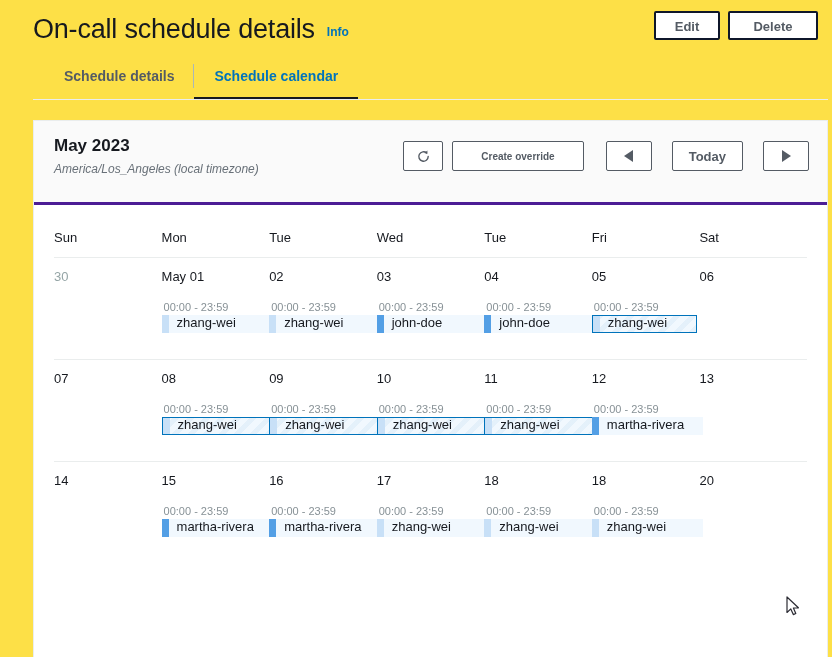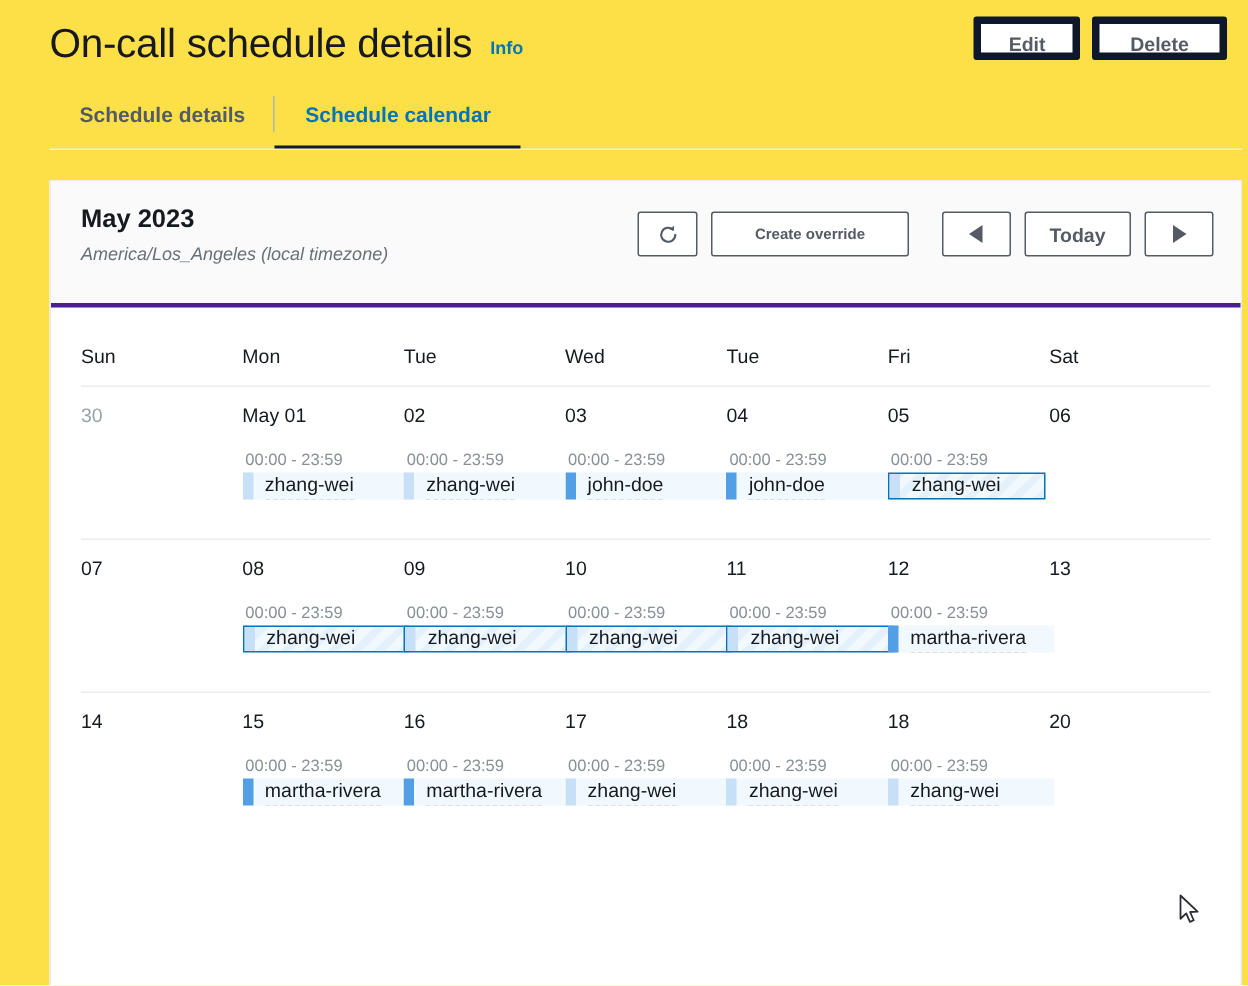--- a/index.html
+++ b/index.html
@@ -37,40 +37,40 @@
     top: -2px;
   }
   .header-actions {
     position: absolute;
     right: 14px;
     top: 11px;
     display: flex;
     gap: 8px;
   }
   .btn {
-    border: 5px solid #0f172a;
+    border: 2px solid #0f172a;
     border-radius: 2px;
     background: #ffffff;
     color: #545b64;
     font-size: 13px;
     font-weight: 700;
     font-family: "Liberation Sans", sans-serif;
     padding: 0 18px;
     height: 29px;
     line-height: 27px;
     cursor: pointer;
     white-space: nowrap;
   }
   .btn.w-edit { min-width: 66px; }
   .btn.w-delete { min-width: 90px; }
 
   
   .tabs {
     position: relative;
-    padding-left: 33px;
+    padding-left: 44px;
     height: 44px;
   }
   .tabs-strip { display:flex; align-items: stretch; height: 40px; }
   .tab {
     display:flex;
     align-items:center;
     padding: 0 20px;
     font-size: 14px;
     font-weight: 700;
     color: #545b64;
@@ -154,21 +154,21 @@
     background:#fff;
     color:#545b64;
     font-size: 10px;
     font-weight: 700;
     font-family: "Liberation Sans", sans-serif;
     height: 30px;
     padding: 0 28px;
     cursor: pointer;
     white-space: nowrap;
   }
-  .nav-group { display:flex; gap: 9px; margin-left: 13px; }
+  .nav-group { display:flex; gap: 20px; margin-left: 13px; }
   .nav-btn {
     border: 1px solid #545b64;
     border-radius: 2px;
     background:#fff;
     color:#545b64;
     height: 30px;
     font-size: 13px;
     font-weight: 700;
     font-family: "Liberation Sans", sans-serif;
     cursor: pointer;

